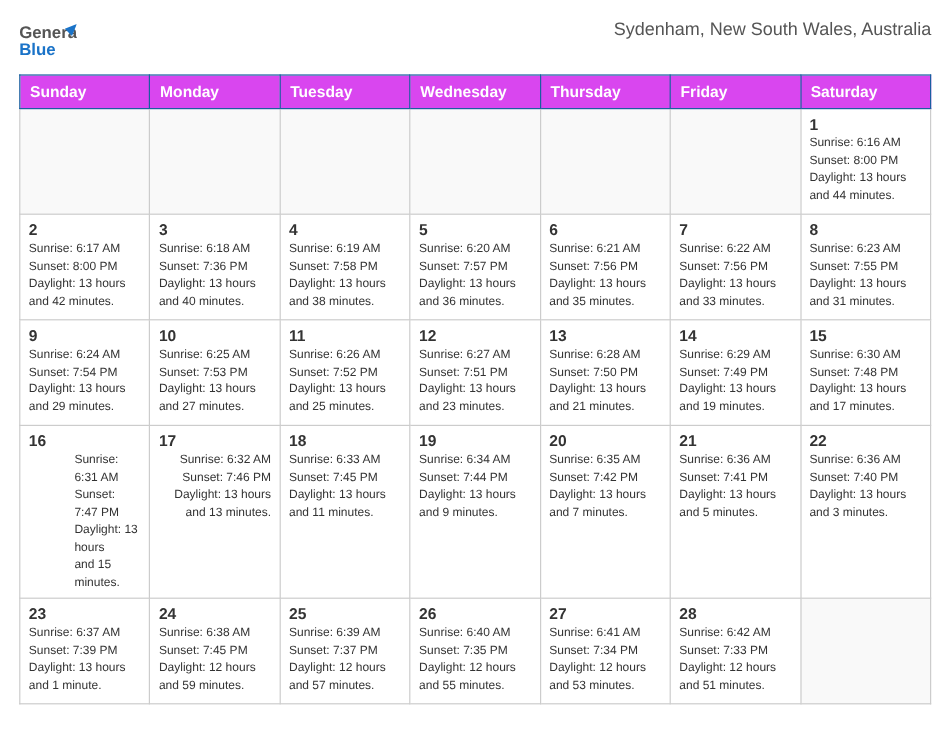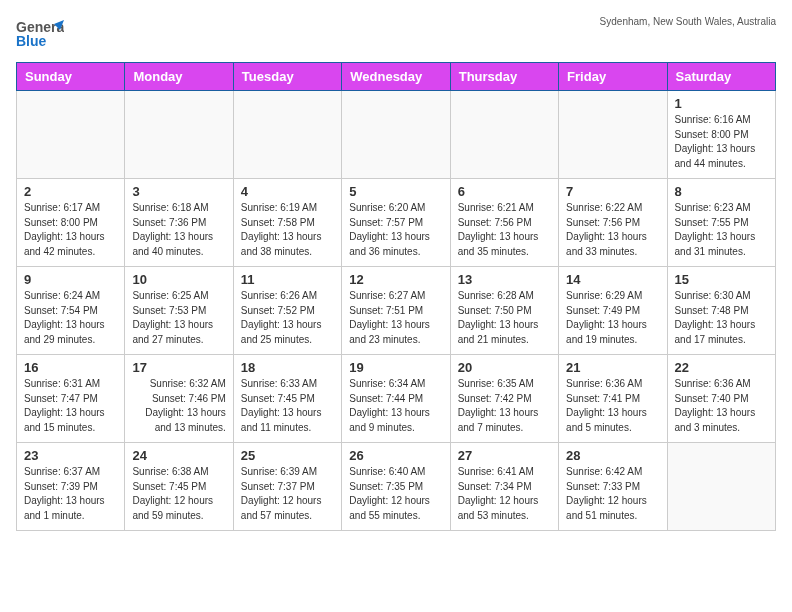--- a/index.html
+++ b/index.html
@@ -24,21 +24,21 @@
     .title-block {
       text-align: right;
     }
     .main-title {
       font-size: 36px;
       font-weight: bold;
       color: #333;
       line-height: 1.1;
     }
     .subtitle {
-      font-size: 10px;
+      font-size: 15px;
       color: #555;
     }
     .calendar {
       width: 100%;
       border-collapse: collapse;
       border: 1px solid #ccc;
     }
     .calendar th {
       background: #d946ef;
       color: #fff;
@@ -223,21 +223,21 @@
           <span class="day-num">15</span>
           <div class="day-info" style="white-space: pre-line;">Sunrise: 6:30 AM
 Sunset: 7:48 PM
 Daylight: 13 hours
 and 17 minutes.</div>
         </td>
       </tr>
       <tr>
         <td>
           <span class="day-num">16</span>
-          <div class="day-info" style="white-space: pre-line;">Sunrise: 6:31 AM
+          <div class="day-info" style="white-space: pre-line; margin-left: 38px;">Sunrise: 6:31 AM
 Sunset: 7:47 PM
 Daylight: 13 hours
 and 15 minutes.</div>
         </td>
         <td>
           <span class="day-num">17</span>
           <div class="day-info" style="white-space: pre-line; text-align: right;">Sunrise: 6:32 AM
 Sunset: 7:46 PM
 Daylight: 13 hours
 and 13 minutes.</div>

